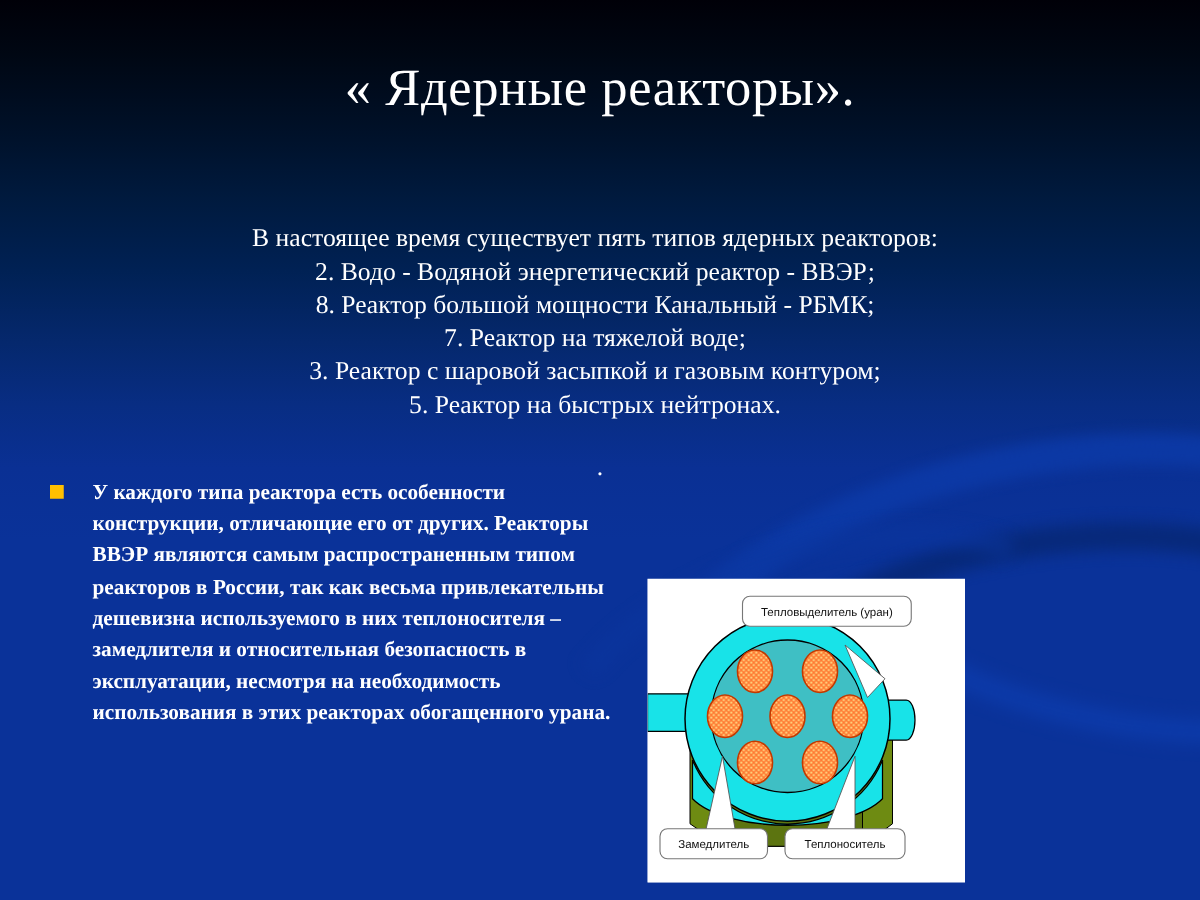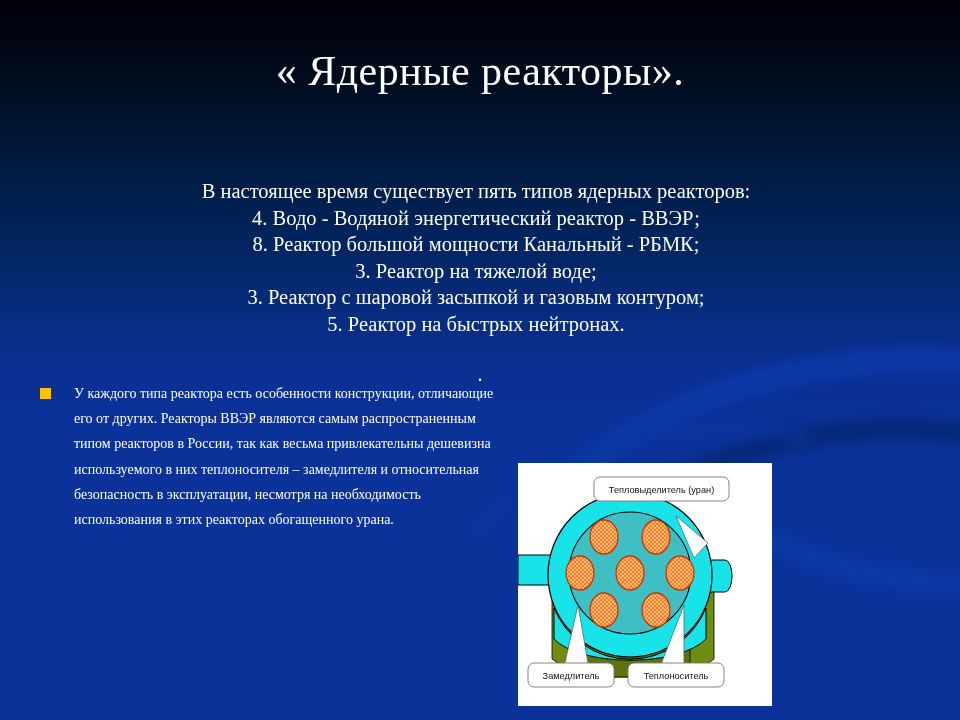--- a/index.html
+++ b/index.html
@@ -120,23 +120,24 @@
     flex: 0 0 auto;
     width: 11px;
     height: 11px;
     margin-top: 7px;
     margin-right: 23px;
     background: #ffc000;
   }
   .bullet-text {
     flex: 1 1 auto;
     color: #ffffff;
-    font-size: 14px;
+    font-size: 17px;
     line-height: 25.2px;
     text-align: left;
+    font-weight: bold;
   }
 
   
   .diagram-panel {
     position: absolute;
     left: 518px; top: 463px;
     width: 254px; height: 243px;
     background: #ffffff;
     overflow: hidden;
   }
@@ -149,23 +150,23 @@
 
   <div class="swirl swirl-a"></div>
   <div class="swirl swirl-b"></div>
   <div class="swirl swirl-c"></div>
   <div class="swirl swirl-d"></div>
 
   <div class="title">« Ядерные реакторы».</div>
 
   <div class="intro">
     <div>В настоящее время существует пять типов ядерных реакторов:</div>
-    <div>4. Водо - Водяной энергетический реактор - ВВЭР;</div>
+    <div>2. Водо - Водяной энергетический реактор - ВВЭР;</div>
     <div>8. Реактор большой мощности Канальный - РБМК;</div>
-    <div>3. Реактор на тяжелой воде;</div>
+    <div>7. Реактор на тяжелой воде;</div>
     <div>3. Реактор с шаровой засыпкой и газовым контуром;</div>
     <div>5. Реактор на быстрых нейтронах.</div>
   </div>
 
   <div class="dot-line">.</div>
 
   <div class="bullet-row">
     <span class="bullet-marker"></span>
     <span class="bullet-text">У каждого типа реактора есть особенности конструкции, отличающие его от других. Реакторы ВВЭР являются самым распространенным типом реакторов в России, так как весьма привлекательны дешевизна используемого в них теплоносителя – замедлителя и относительная безопасность в эксплуатации,  несмотря на необходимость использования в этих реакторах обогащенного урана.</span>
   </div>

